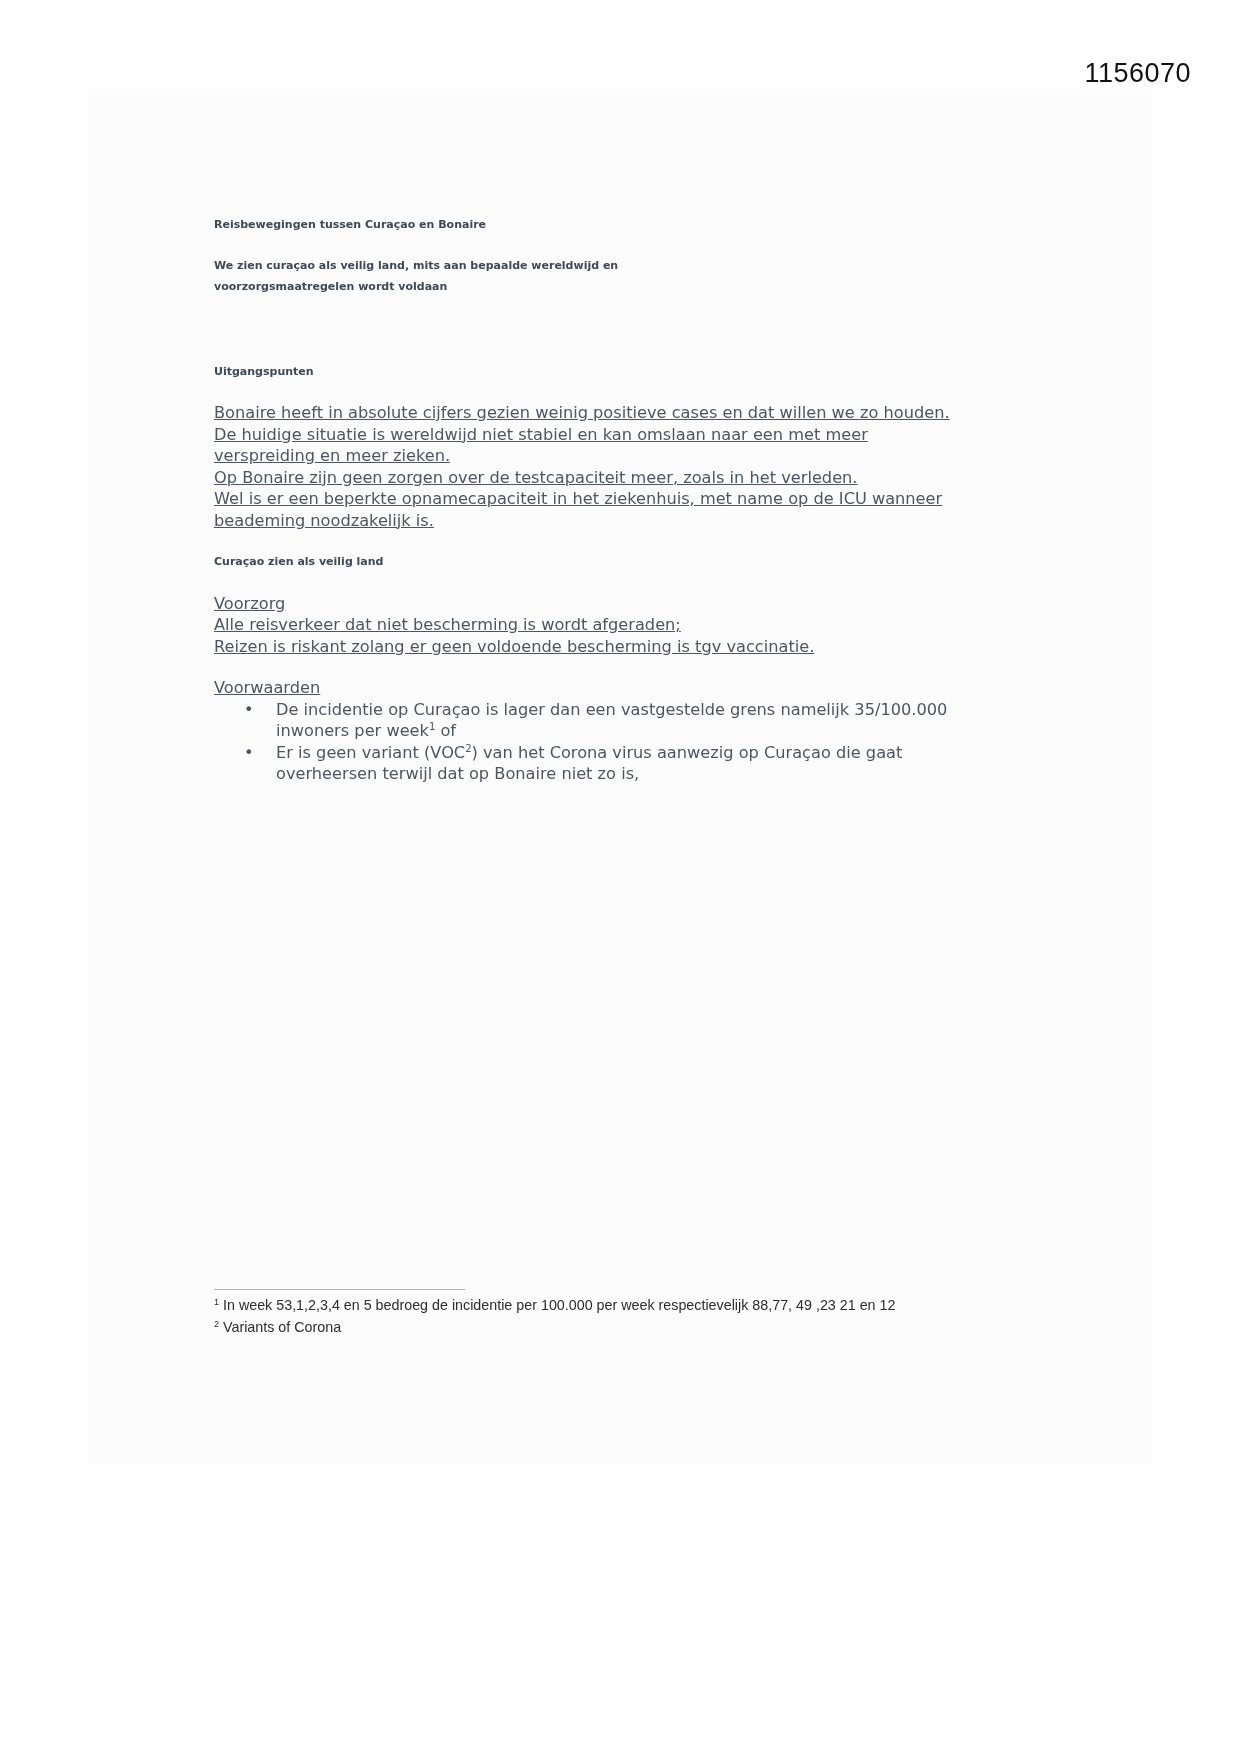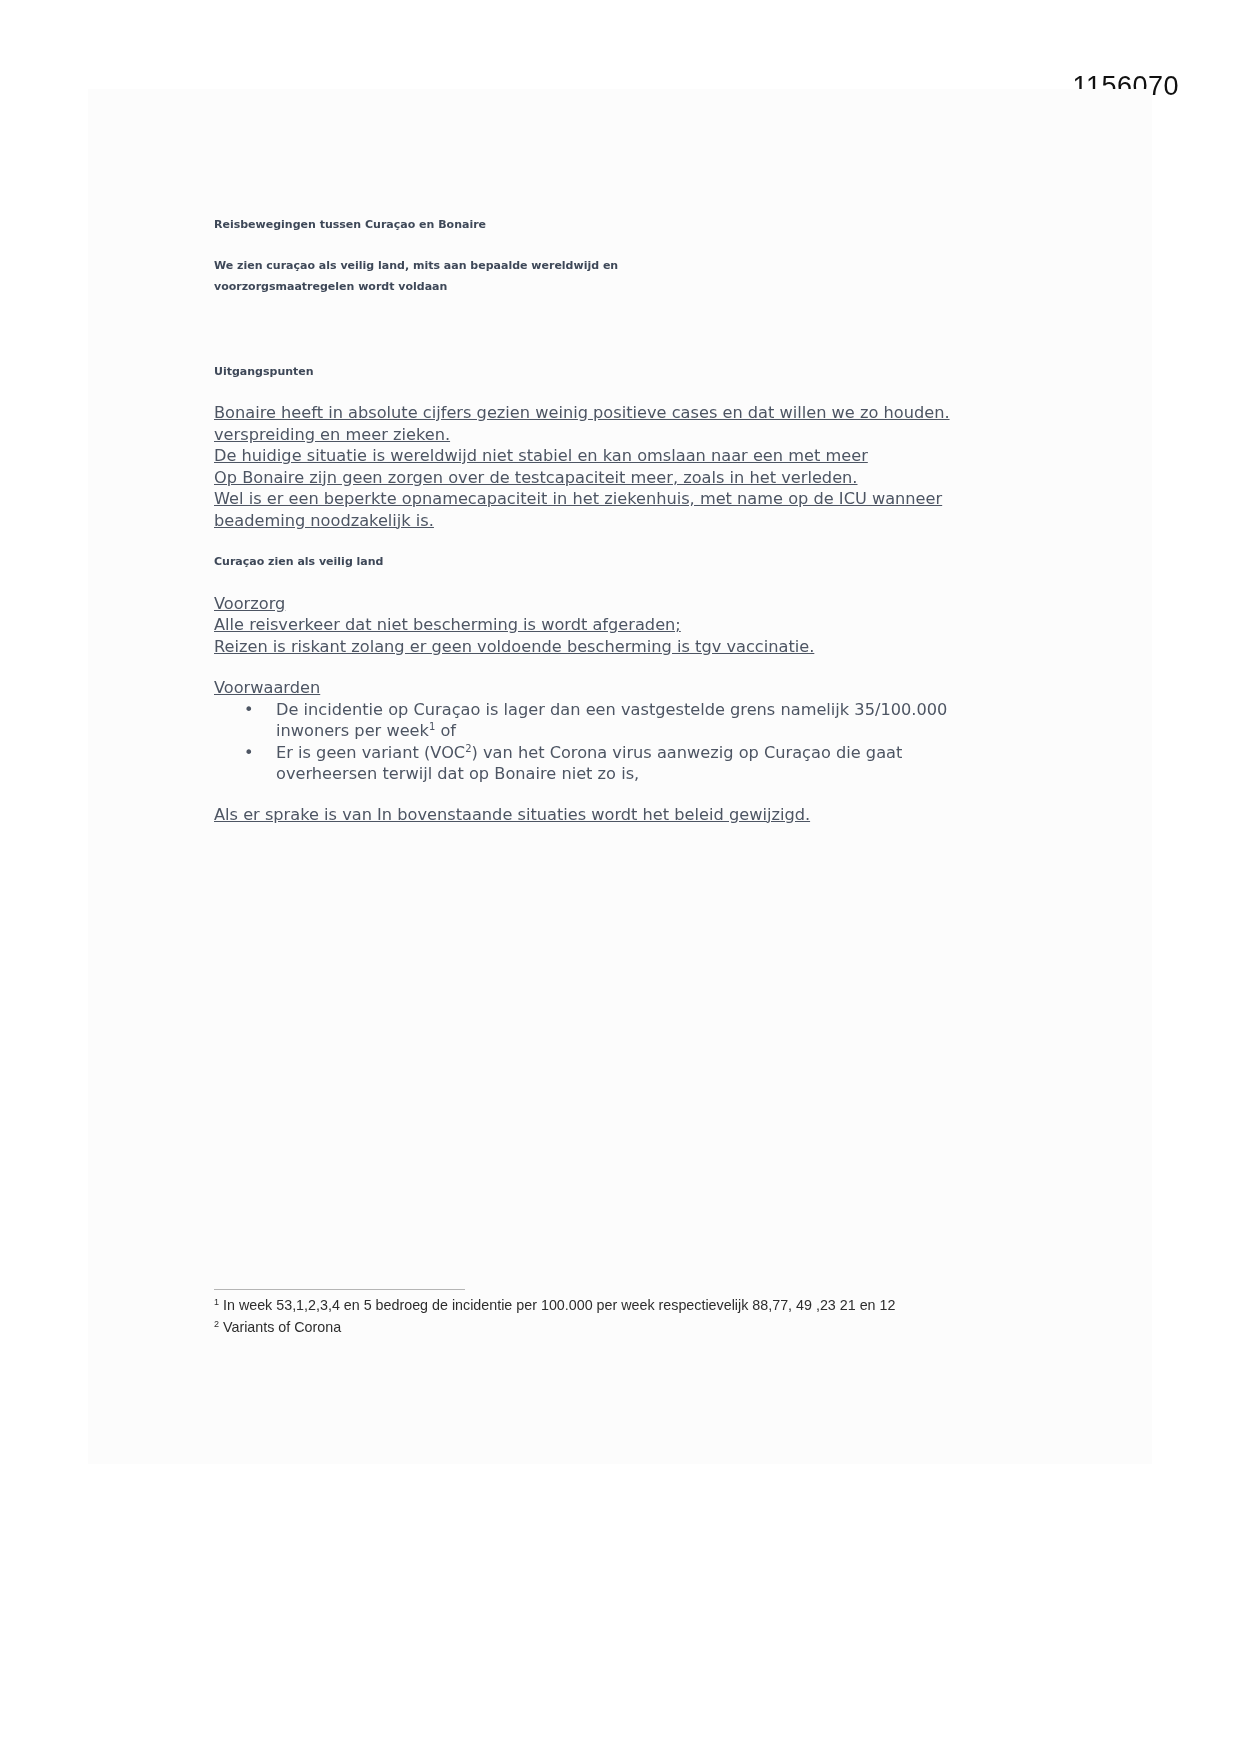--- a/index.html
+++ b/index.html
@@ -10,26 +10,25 @@
       width: 1241px;
       height: 1754px;
       background: #ffffff;
       position: relative;
       overflow: hidden;
       font-family: "DejaVu Sans", sans-serif;
     }
     .doc-id {
       position: absolute;
       top: 58px;
-      right: 62px;
+      right: 50px;
       font-family: "Liberation Sans", sans-serif;
       font-size: 27px;
       color: #111111;
       letter-spacing: 0.5px;
-      margin-top: 13px;
     }
     .page-area {
       position: absolute;
       left: 88px;
       top: 89px;
       width: 1064px;
       height: 1375px;
       background: #fcfcfc;
     }
     .content {
@@ -108,22 +107,22 @@
 
   <div class="subtitle">
     <p class="h-bold">We zien curaçao als veilig land, mits aan bepaalde wereldwijd en</p>
     <p class="h-bold">voorzorgsmaatregelen wordt voldaan</p>
   </div>
 
   <p class="h-bold section-head">Uitgangspunten</p>
 
   <div class="block">
     <p class="p">Bonaire heeft in absolute cijfers gezien weinig positieve cases en dat willen we zo houden.</p>
+    <p class="p">De huidige situatie is wereldwijd niet stabiel en kan omslaan naar een met meer</p>
     <p class="p">verspreiding en meer zieken.</p>
-    <p class="p">De huidige situatie is wereldwijd niet stabiel en kan omslaan naar een met meer</p>
     <p class="p">Op Bonaire zijn geen zorgen over de testcapaciteit meer, zoals in het verleden.</p>
     <p class="p">Wel is er een beperkte opnamecapaciteit in het ziekenhuis, met name op de ICU wanneer</p>
     <p class="p">beademing noodzakelijk is.</p>
   </div>
 
   <p class="h-bold section-head">Curaçao zien als veilig land</p>
 
   <div class="block">
     <p class="p">Voorzorg</p>
     <p class="p">Alle reisverkeer dat niet bescherming is wordt afgeraden;</p>
@@ -137,21 +136,20 @@
         <span class="bullet">•</span>
         <span><span>De incidentie op Curaçao is lager dan een vastgestelde grens namelijk 35/100.000</span><br><span>inwoners per week</span><sup>1</sup><span> of</span></span>
       </li>
       <li>
         <span class="bullet">•</span>
         <span><span>Er is geen variant (VOC</span><sup>2</sup><span>) van het Corona virus aanwezig op Curaçao die gaat</span><br><span>overheersen terwijl dat op Bonaire niet zo is,</span></span>
       </li>
     </ul>
   </div>
 
-  <p class="p">Als er sprake is van In bovenstaande situaties wordt het beleid gewijzigd.</p>
 
 </div>
 
 <div class="footnote-sep"></div>
 
 <div class="footnotes">
   <div><sup>1</sup><span> In week 53,1,2,3,4 en 5 bedroeg de incidentie per 100.000 per week  respectievelijk  88,77, 49 ,23 21 en 12</span></div>
   <div><sup>2</sup><span> Variants of Corona</span></div>
 </div>
 

